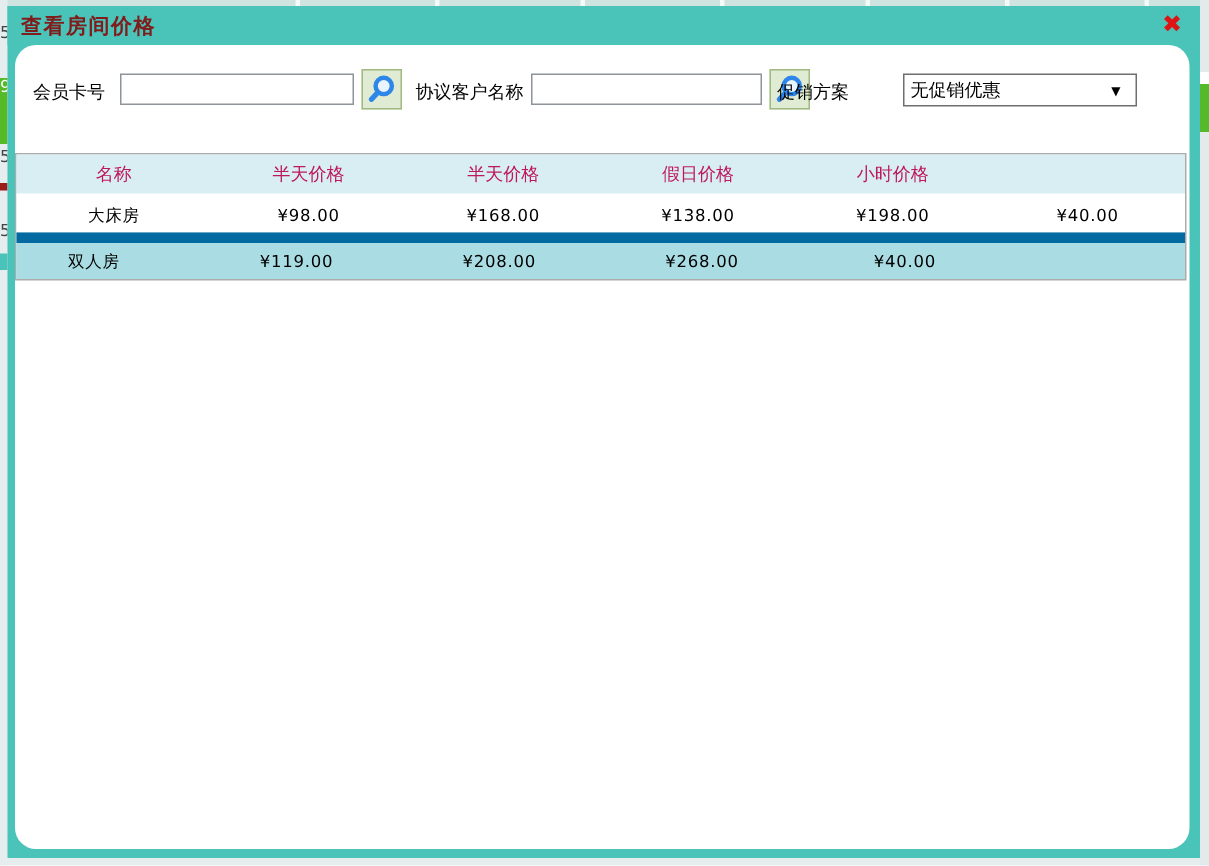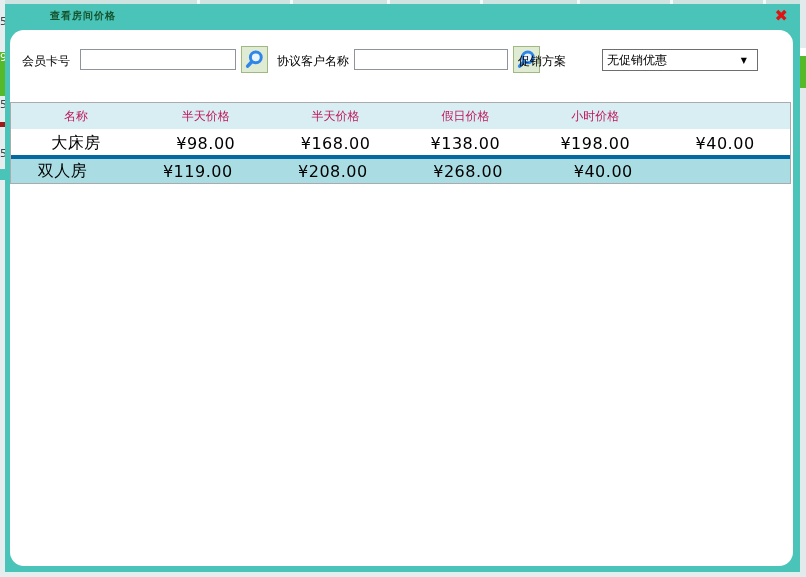--- a/index.html
+++ b/index.html
@@ -11,41 +11,41 @@
   .underlay-top .tick{position:absolute;top:0;width:3px;height:4px;background:#F4FAF8;}
   .underlay-left{position:absolute;left:0;top:0;width:5px;height:577px;background:#E6EDEE;}
   .underlay-left .frag{position:absolute;left:0;width:5px;overflow:hidden;font-size:11px;line-height:12px;color:#333;}
   .underlay-right{position:absolute;right:0;top:0;width:6px;height:577px;background:#E3EAEC;}
   .underlay-right .white-strip{position:absolute;left:0;top:48px;width:6px;height:8px;background:#FFFFFF;}
   .underlay-right .green-block{position:absolute;left:0;top:56px;width:6px;height:32px;background:#55B929;}
 
   
   .dialog{position:absolute;left:5px;top:4px;width:795px;height:568px;background:#4AC3B8;box-sizing:border-box;}
   .titlebar{position:relative;height:26px;background:#4AC3B8;}
-  .title{position:absolute;left:9px;top:5px;color:#14532d;font-size:10px;font-weight:bold;letter-spacing:1px;margin-left:36px;}
+  .title{position:absolute;left:9px;top:5px;color:#7f1d1d;font-size:14px;font-weight:bold;letter-spacing:1px;}
   .close{position:absolute;right:12px;top:3px;color:#DE1414;font-size:16px;font-weight:900;cursor:pointer;line-height:18px;}
   .dialog-body{position:absolute;left:5px;top:26px;width:783px;height:536px;background:#FFFFFF;border-radius:14px;}
 
   
   .flabel{position:absolute;font-size:12px;color:#000;white-space:nowrap;}
   .tinput{position:absolute;box-sizing:border-box;height:21px;border:1px solid #8E9499;background:#FFFFFF;font-size:12px;padding:0 3px;outline:none;}
   .searchbtn{position:absolute;box-sizing:border-box;width:27px;height:27px;background:#DFEBD2;border:1px solid #9FB980;padding:0;cursor:pointer;display:flex;align-items:center;justify-content:center;}
   .searchbtn svg{display:block;}
   .combo{position:absolute;box-sizing:border-box;height:22px;border:1px solid #6E6E6E;background:#FFFFFF;font-size:12px;display:flex;align-items:center;padding:0 4px;cursor:default;}
   .combo .combo-text{flex:1;color:#000;}
   .combo .arrow{font-size:8px;color:#000;margin-right:6px;}
 
   
   .ptable{position:absolute;left:0;top:72px;width:781px;box-sizing:border-box;border:1px solid #ABABAB;background:#FFFFFF;}
   .th-row{display:grid;grid-template-columns:repeat(6,1fr);height:26px;background:#D9EEF3;border-bottom:2px solid #FFFFFF;}
   .th-cell{display:flex;align-items:center;justify-content:center;font-size:12px;color:#be185d;}
   .p-row{display:grid;grid-template-columns:repeat(6,1fr);height:24px;background:#FFFFFF;}
-  .p-row + .p-row{border-top:4px solid #0369a1;gap:32px;}
+  .p-row + .p-row{border-top:7px solid #0369a1;gap:32px;}
   .p-row.selected{background:#A9DDE3;}
-  .p-cell{display:flex;align-items:center;justify-content:center;font-size:16px;color:#000;letter-spacing:0.5px;}
+  .p-cell{display:flex;align-items:center;justify-content:center;font-size:11px;color:#000;letter-spacing:0.5px;}
 </style>
 </head>
 <body>
 
 <div class="stage">
 
   <div class="underlay-top">
       <div class="tick" style="left: 197px;"></div>
       <div class="tick" style="left: 290px;"></div>
       <div class="tick" style="left: 387px;"></div>

